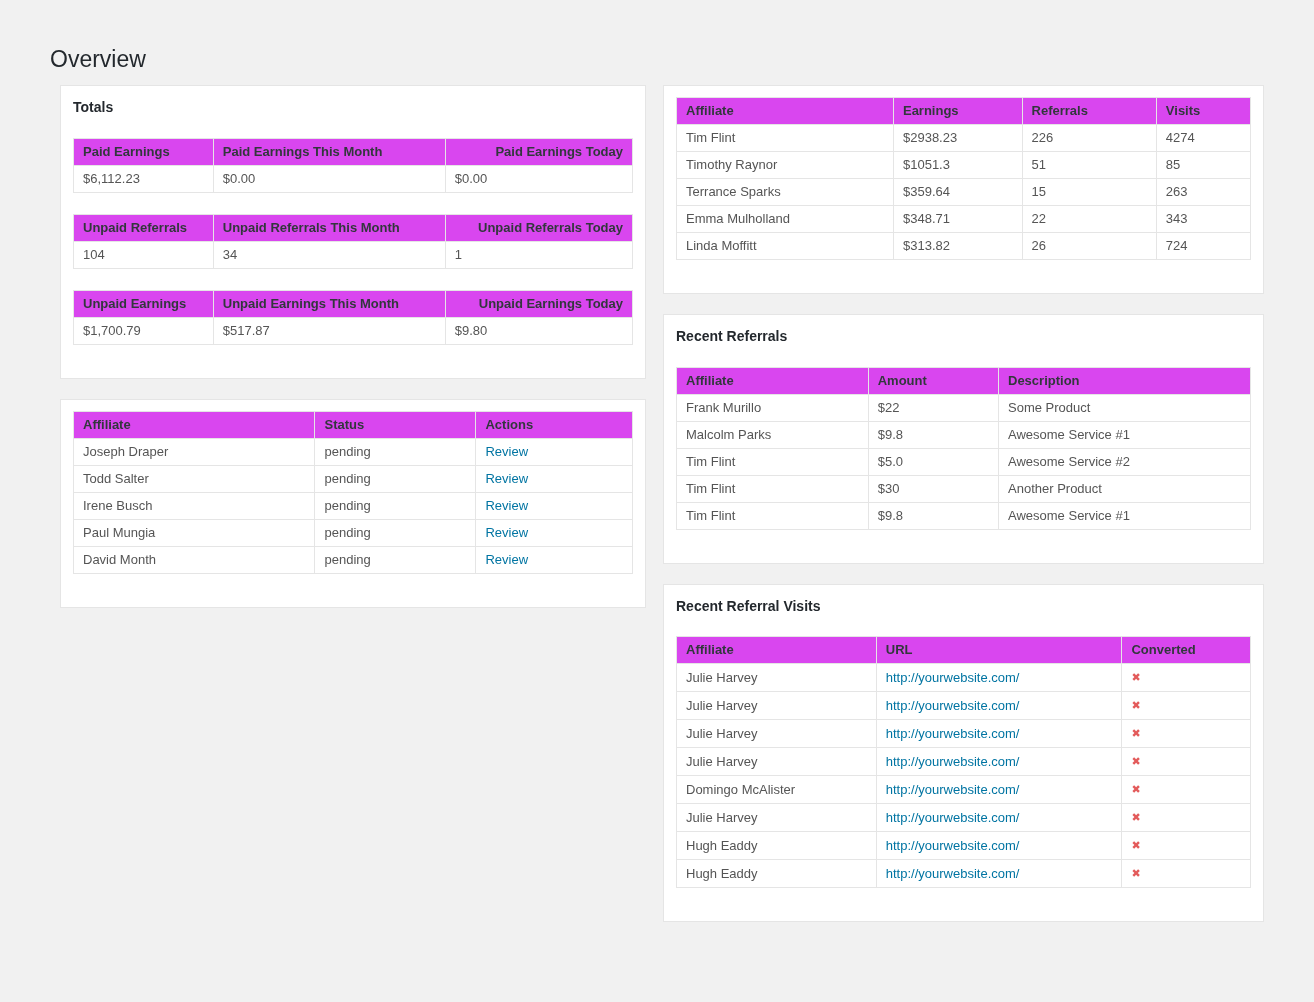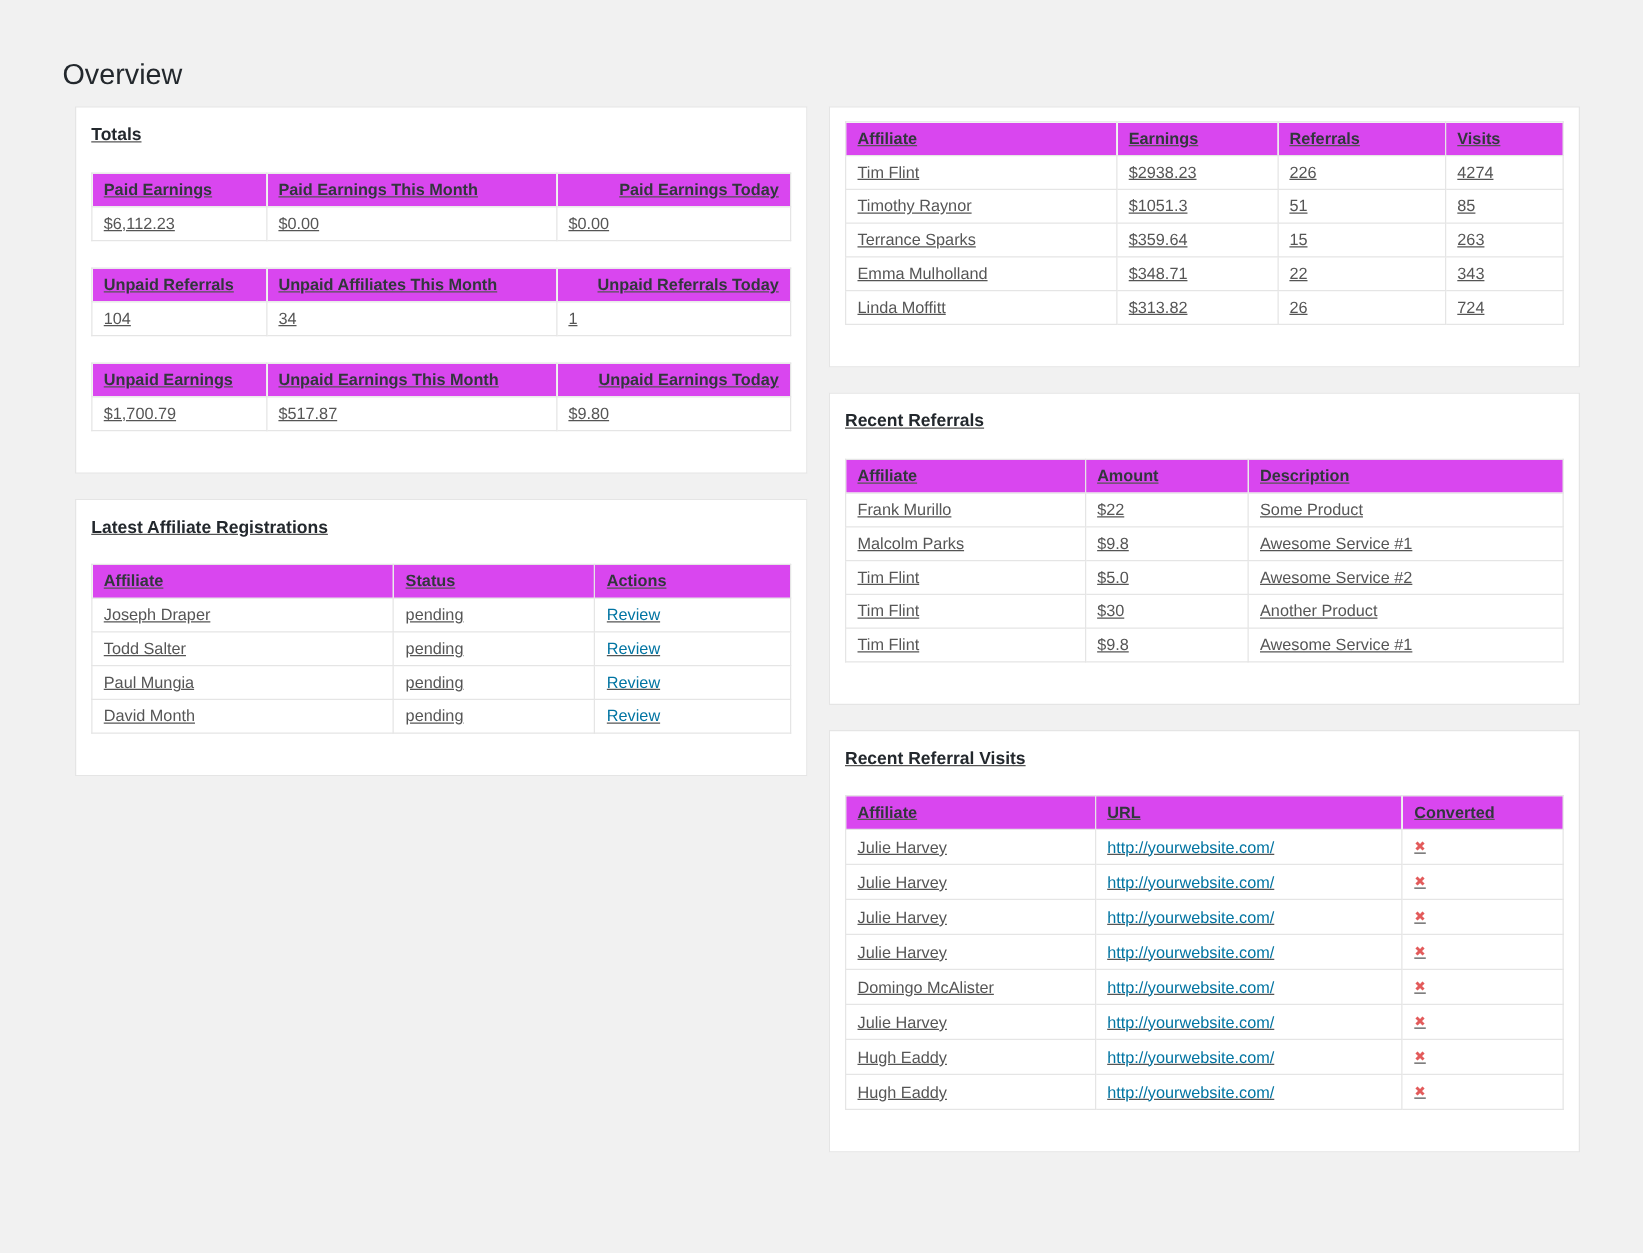--- a/index.html
+++ b/index.html
@@ -27,21 +27,20 @@
     align-items: flex-start;
     margin-left: 10px;
   }
   .col-left  { width: 586px; flex: 0 0 auto; }
   .col-right { width: 601px; flex: 0 0 auto; }
   .panel {
     background: #ffffff;
     border: 1px solid #e5e5e5;
     padding: 11px 12px 12px 12px;
     margin-bottom: 20px;
-    text-decoration: underline;
   }
   .panel h2 {
     font-size: 14px;
     font-weight: 700;
     color: #23282d;
     margin: 0 0 20px 0;
     padding: 1px 0 0 0;
     line-height: 1.4;
   }
   table {
@@ -123,21 +122,21 @@
               <td>$0.00</td>
               <td>$0.00</td>
             </tr>
           </tbody>
         </table>
 
         <table class="t-totals">
           <thead>
             <tr>
               <th>Unpaid Referrals</th>
-              <th>Unpaid Affiliates This Month</th>
+              <th>Unpaid Referrals This Month</th>
               <th>Unpaid Referrals Today</th>
             </tr>
           </thead>
           <tbody>
             <tr>
               <td>104</td>
               <td>34</td>
               <td>1</td>
             </tr>
           </tbody>
@@ -155,37 +154,41 @@
             <tr>
               <td>$1,700.79</td>
               <td>$517.87</td>
               <td>$9.80</td>
             </tr>
           </tbody>
         </table>
       </section>
 
       <section class="panel">
-        <h2>Latest Affiliate Registrations</h2>
         <table class="t-reg">
           <thead>
             <tr>
               <th>Affiliate</th>
               <th>Status</th>
               <th>Actions</th>
             </tr>
           </thead>
           <tbody>
             <tr>
               <td>Joseph Draper</td>
               <td>pending</td>
               <td><a class="link">Review</a></td>
             </tr>
             <tr>
               <td>Todd Salter</td>
+              <td>pending</td>
+              <td><a class="link">Review</a></td>
+            </tr>
+            <tr>
+              <td>Irene Busch</td>
               <td>pending</td>
               <td><a class="link">Review</a></td>
             </tr>
             <tr>
               <td>Paul Mungia</td>
               <td>pending</td>
               <td><a class="link">Review</a></td>
             </tr>
             <tr>
               <td>David Month</td>

